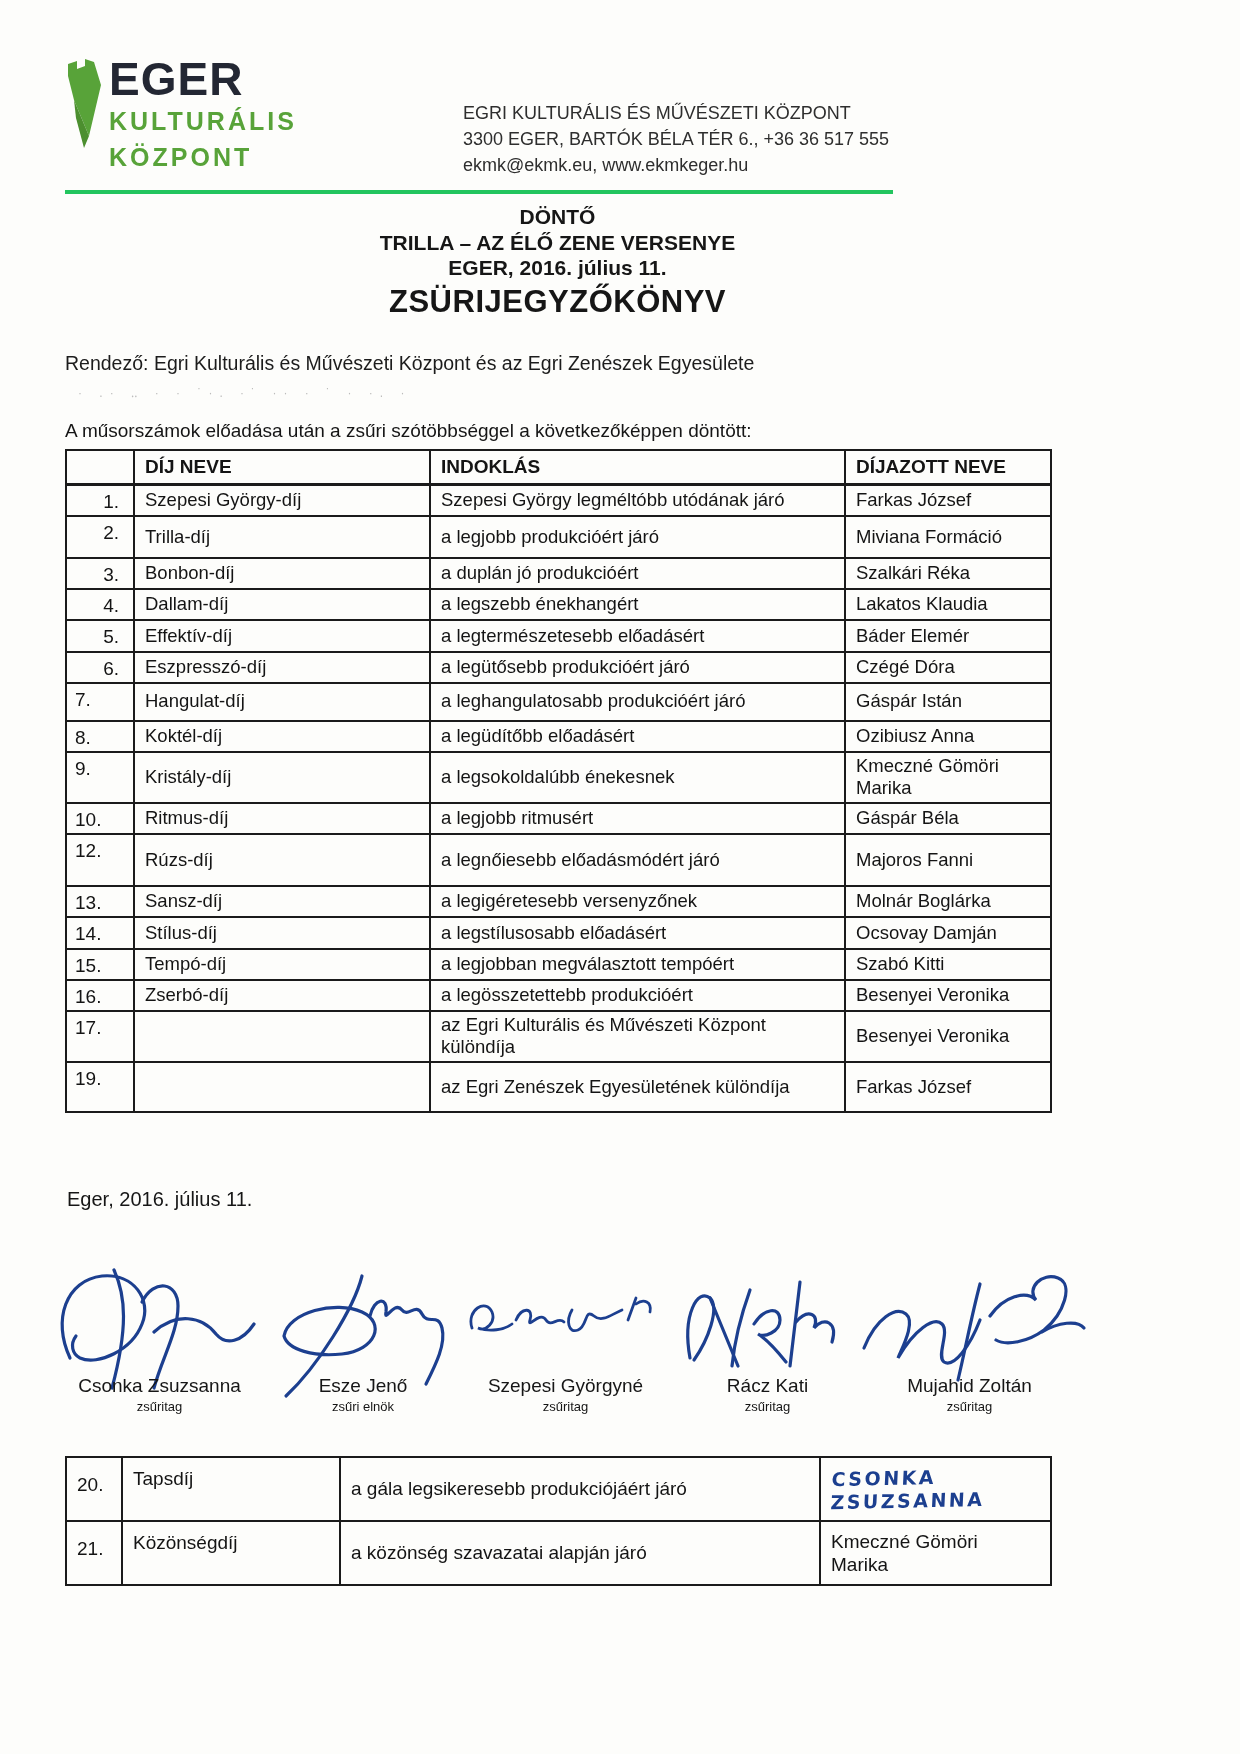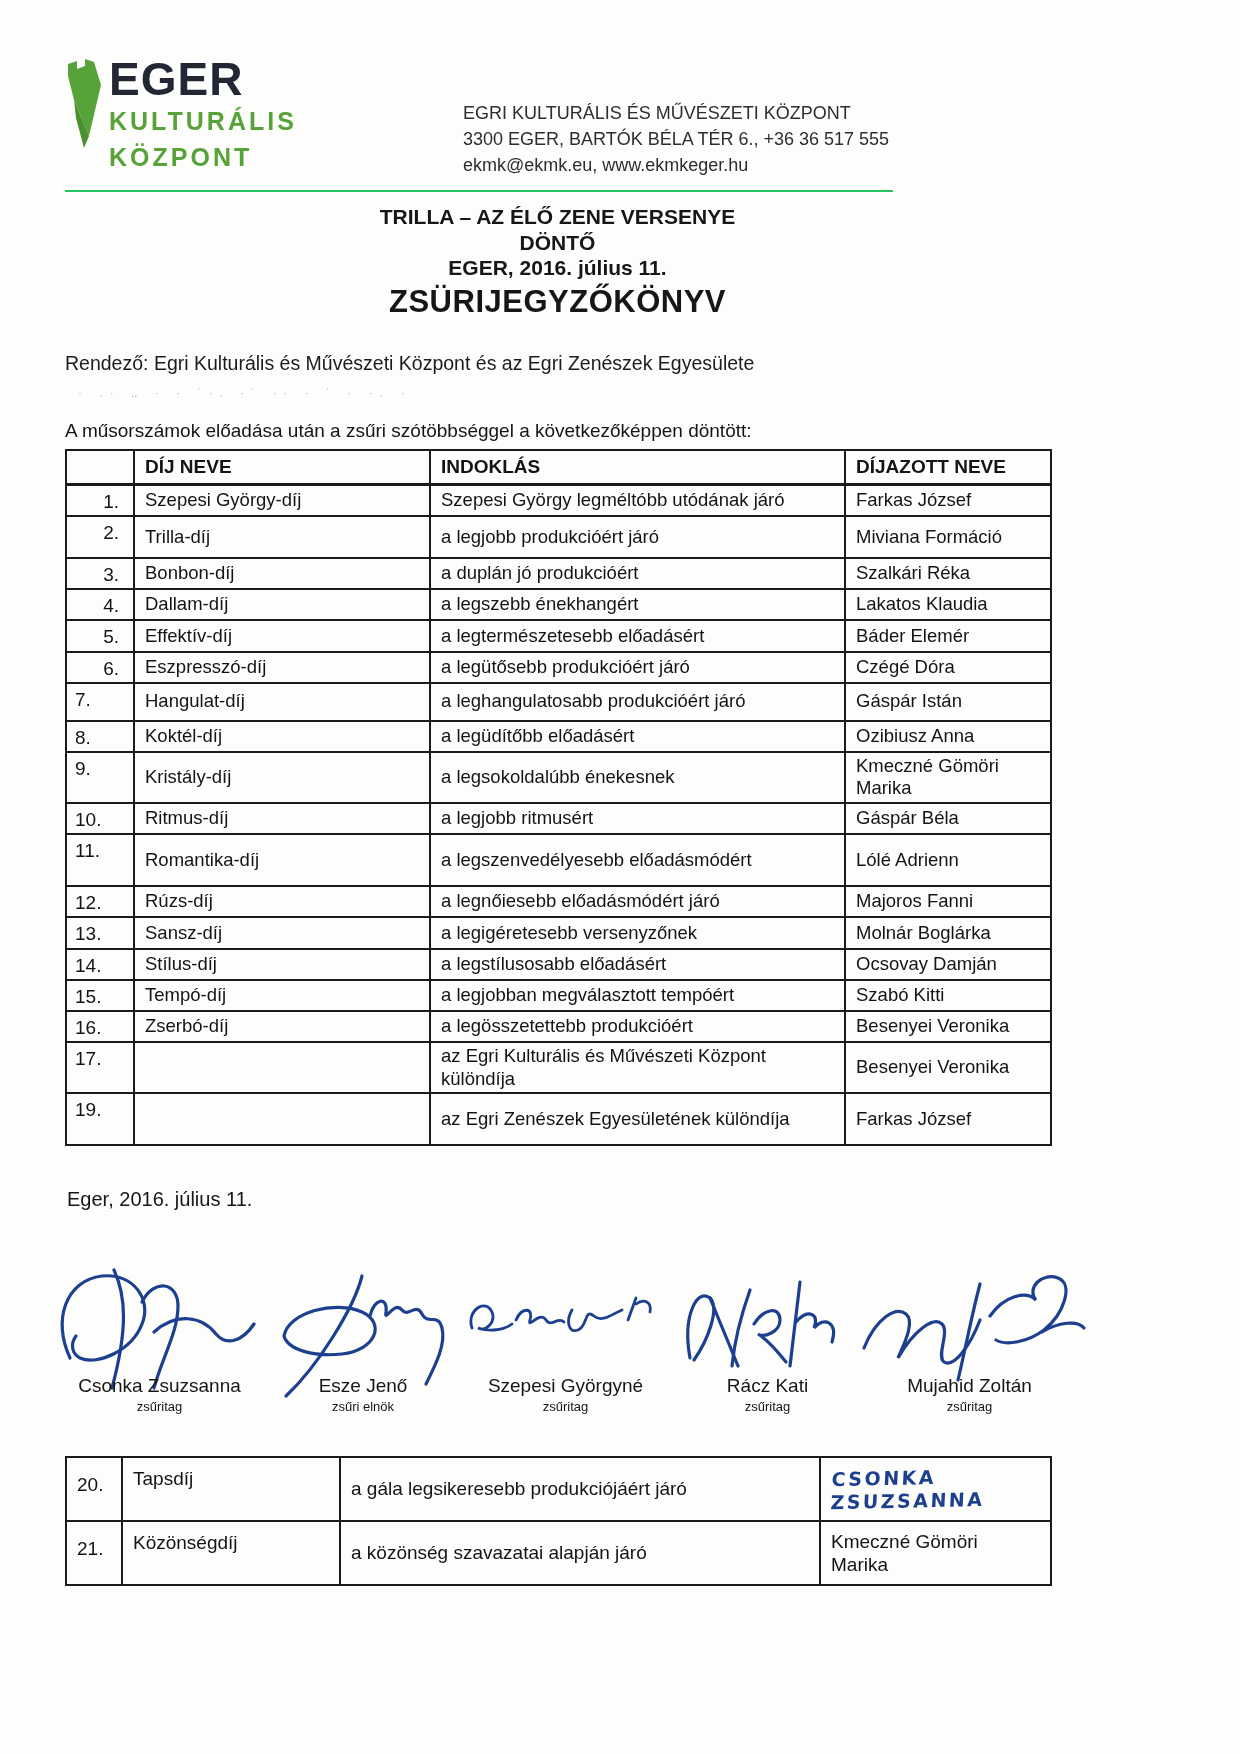--- a/index.html
+++ b/index.html
@@ -11,21 +11,21 @@
   *{margin:0;padding:0;}
   body{background:#e8e8e8;font-family:"Liberation Sans",sans-serif;}
   .page{
     position:relative;width:1240px;height:1754px;margin:0 auto;
     background:#fdfdfb;color:#161616;overflow:hidden;
   }
   
   .letterhead{
     position:absolute;left:65px;top:56px;width:828px;
     display:flex;justify-content:space-between;align-items:flex-start;
-    border-bottom:2px solid #22c55e;padding-bottom:12px;min-height:118px;
+    border-bottom:4px solid #22c55e;padding-bottom:12px;min-height:118px;
   }
   .logo-block{position:relative;padding-left:44px;width:330px;}
   .logo-icon-svg{position:absolute;left:0;top:2px;}
   .logo-title{font-size:46px;font-weight:800;color:var(--logo-dark);letter-spacing:1px;line-height:1;}
   .logo-sub{color:var(--logo-green);font-size:25px;font-weight:700;letter-spacing:3px;line-height:1.32;margin-top:3px;}
   .contact-block{width:430px;margin-top:44px;font-size:18px;line-height:1.45;color:#2e2e2e;}
   
   .title-block{position:absolute;left:65px;top:204px;width:985px;text-align:center;}
   .title-line{font-size:21px;font-weight:700;line-height:1.22;}
   .doc-main-title{font-size:31px;font-weight:800;letter-spacing:.5px;margin-top:3px;}
@@ -91,22 +91,22 @@
       <div class="logo-sub">KÖZPONT</div>
     </div>
     <div class="contact-block">
       <div>EGRI KULTURÁLIS ÉS MŰVÉSZETI KÖZPONT</div>
       <div>3300 EGER, BARTÓK BÉLA TÉR 6., +36 36 517 555</div>
       <div>ekmk@ekmk.eu, www.ekmkeger.hu</div>
     </div>
   </div>
 
   <div class="title-block">
+    <div class="title-line">DÖNTŐ</div>
     <div class="title-line">TRILLA – AZ ÉLŐ ZENE VERSENYE</div>
-    <div class="title-line">DÖNTŐ</div>
     <div class="title-line">EGER, 2016. július 11.</div>
     <div class="doc-main-title">ZSÜRIJEGYZŐKÖNYV</div>
   </div>
 
   <div class="organizer">Rendező: Egri Kulturális és Művészeti Központ és az Egri Zenészek Egyesülete</div>
   <div class="scan-noise">· .·  ‥ ·   · ˙·. ·˙   ·· ·  ˙ ·   ·. ·</div>
   <div class="intro">A műsorszámok előadása után a zsűri szótöbbséggel a következőképpen döntött:</div>
 
   <table class="doc-table main-table">
     <colgroup>
@@ -178,26 +178,20 @@
           <td>a legsokoldalúbb énekesnek</td>
           <td>Kmeczné Gömöri Marika</td>
         </tr>
         <tr>
           <td>10.</td>
           <td>Ritmus-díj</td>
           <td>a legjobb ritmusért</td>
           <td>Gáspár Béla</td>
         </tr>
         <tr>
-          <td>11.</td>
-          <td>Romantika-díj</td>
-          <td>a legszenvedélyesebb előadásmódért</td>
-          <td>Lólé Adrienn</td>
-        </tr>
-        <tr>
           <td>12.</td>
           <td>Rúzs-díj</td>
           <td>a legnőiesebb előadásmódért járó</td>
           <td>Majoros Fanni</td>
         </tr>
         <tr>
           <td>13.</td>
           <td>Sansz-díj</td>
           <td>a legigéretesebb versenyzőnek</td>
           <td>Molnár Boglárka</td>

